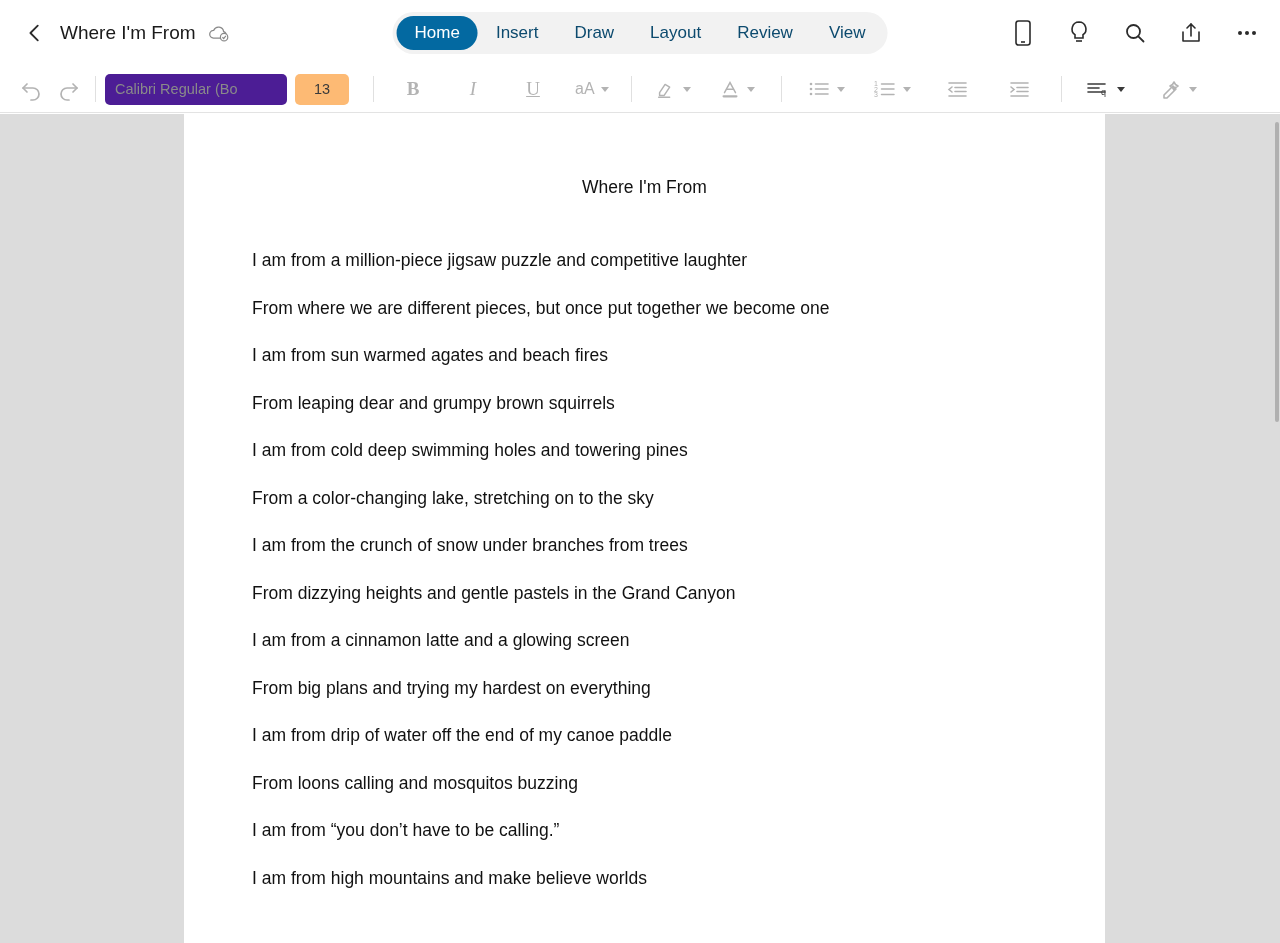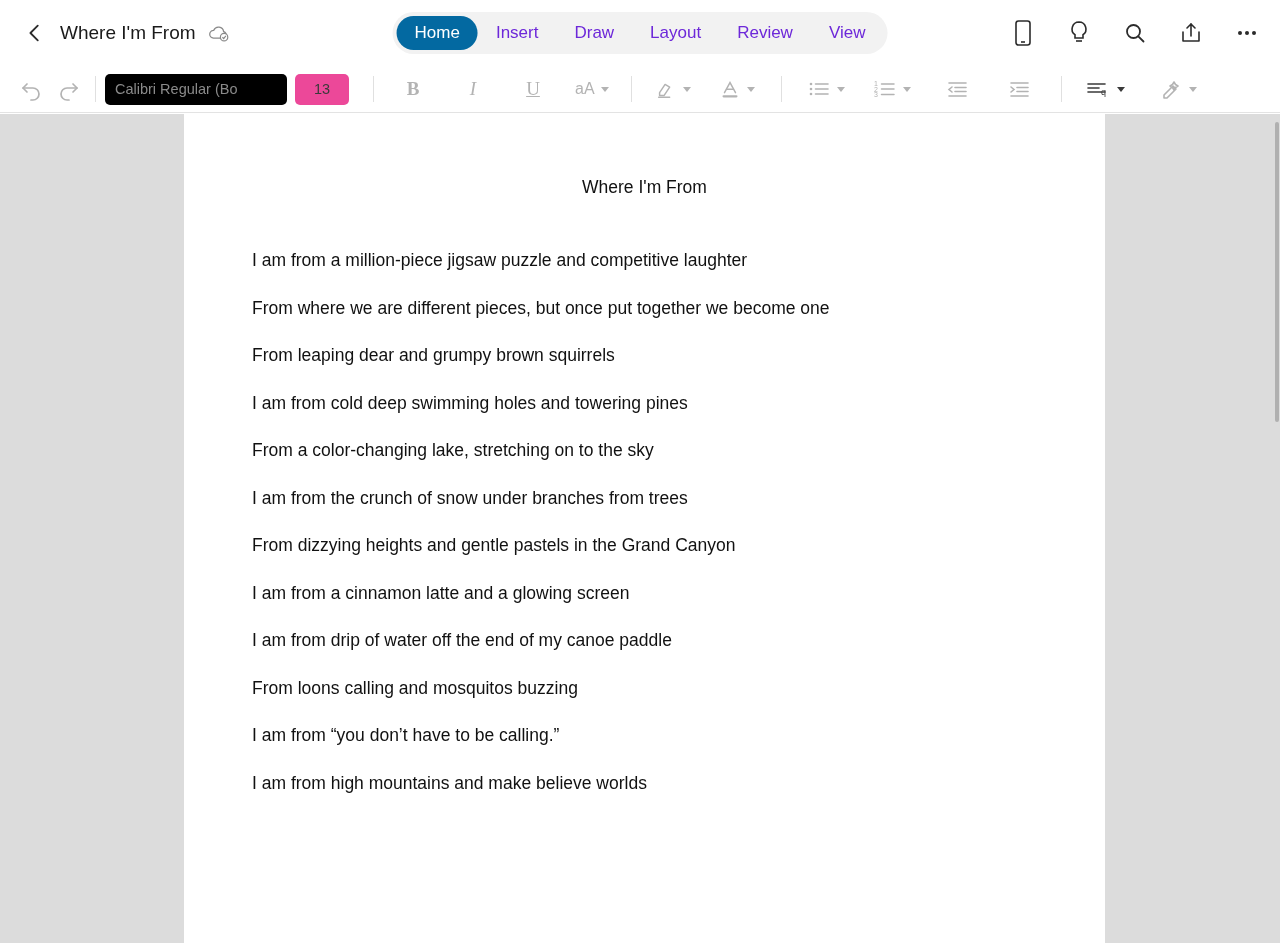--- a/index.html
+++ b/index.html
@@ -47,21 +47,21 @@
     transform: translateX(-50%);
     display: flex;
     align-items: center;
     background: #f2f2f2;
     border-radius: 21px;
     height: 42px;
     padding: 0 4px;
   }
   .tab {
     font-size: 17px;
-    color: #6d28d9;
+    color: #0c4a6e;
     padding: 0 18px;
     height: 34px;
     line-height: 34px;
     border-radius: 17px;
     cursor: pointer;
     white-space: nowrap;
   }
   .tab.active {
     background: #0369a1;
     color: #ffffff;
@@ -104,35 +104,35 @@
   .sep {
     width: 1px;
     height: 26px;
     background: #e0e0e0;
     margin: 0 9px;
     flex: 0 0 auto;
   }
   .font-name {
     width: 182px;
     height: 31px;
-    background: #000000;
+    background: #4c1d95;
     border-radius: 5px;
     display: flex;
     align-items: center;
     padding: 0 10px;
     font-size: 14.5px;
     color: #8a8a8a;
     overflow: hidden;
     white-space: nowrap;
     cursor: text;
   }
   .font-size {
     width: 54px;
     height: 31px;
-    background: #ec4899;
+    background: #fdba74;
     border-radius: 5px;
     display: flex;
     align-items: center;
     justify-content: center;
     font-size: 14.5px;
     color: #3a3a3a;
     margin-left: 8px;
     cursor: text;
   }
   .bold-i { font-family: "Liberation Serif", serif; font-weight: bold; font-size: 19px; }
@@ -380,26 +380,28 @@
     <span class="caret"></span>
   </div>
 </div>
 
 <div class="docarea">
   <div class="page">
     <div class="page-inner">
       <div class="poem-title">Where I'm From</div>
       <div class="poem-line">I am from a million-piece jigsaw puzzle and competitive laughter</div>
       <div class="poem-line">From where we are different pieces, but once put together we become one</div>
+      <div class="poem-line">I am from sun warmed agates and beach fires</div>
       <div class="poem-line">From leaping dear and grumpy brown squirrels</div>
       <div class="poem-line">I am from cold deep swimming holes and towering pines</div>
       <div class="poem-line">From a color-changing lake, stretching on to the sky</div>
       <div class="poem-line">I am from the crunch of snow under branches from trees</div>
       <div class="poem-line">From dizzying heights and gentle pastels in the Grand Canyon</div>
       <div class="poem-line">I am from a cinnamon latte and a glowing screen</div>
+      <div class="poem-line">From big plans and trying my hardest on everything</div>
       <div class="poem-line">I am from drip of water off the end of my canoe paddle</div>
       <div class="poem-line">From loons calling and mosquitos buzzing</div>
       <div class="poem-line">I am from “you don’t have to be calling.”</div>
       <div class="poem-line">I am from high mountains and make believe worlds</div>
     </div>
   </div>
 </div>
 
 <div class="scrollbar-track">
   <div class="scrollbar-thumb"></div>

